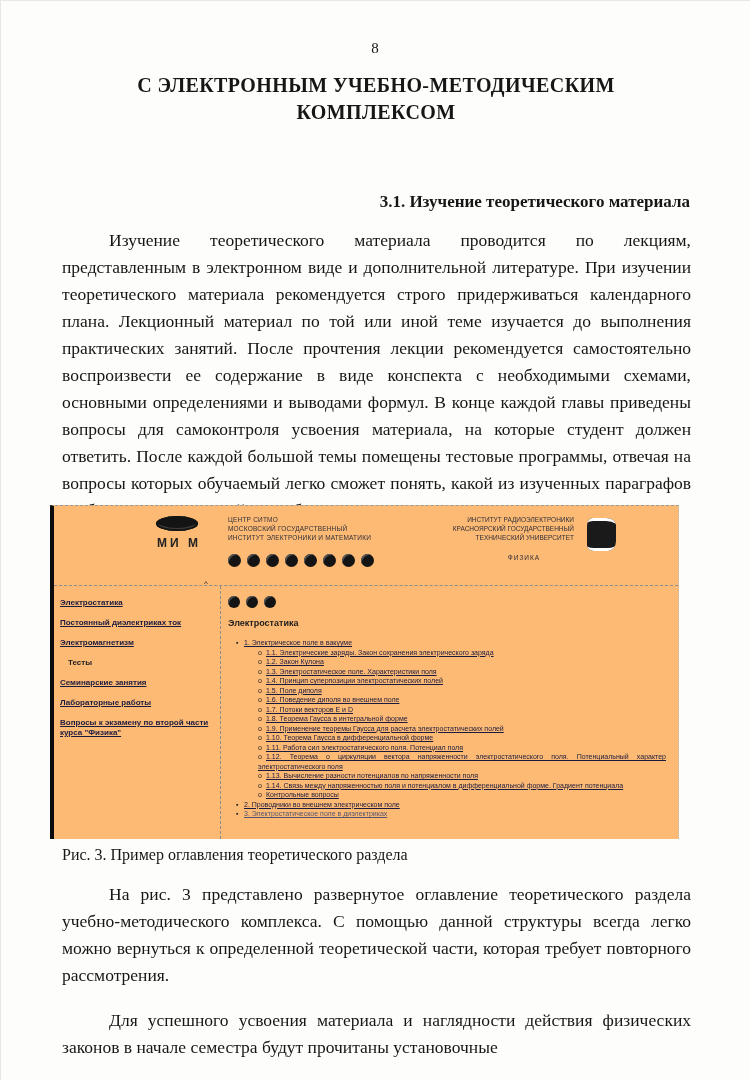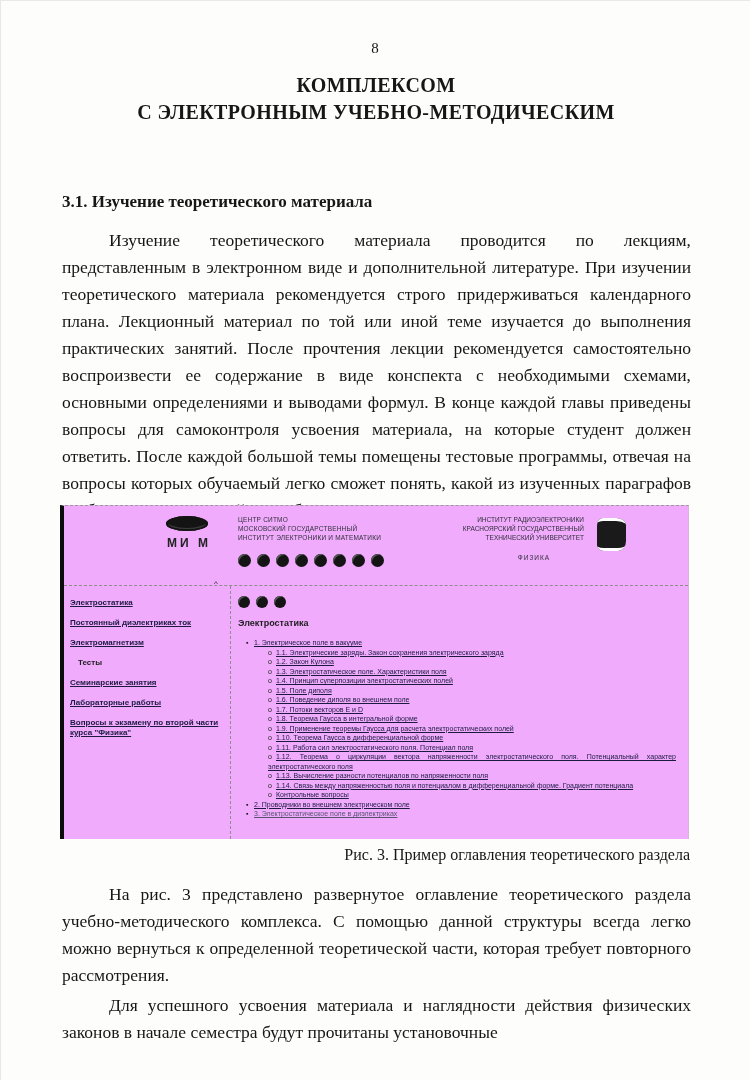--- a/index.html
+++ b/index.html
@@ -6,36 +6,36 @@
   body{
     width:750px;height:1080px;position:relative;
     background:#fdfdfb;color:#161616;
     font-family:"Liberation Serif", serif;
     overflow:hidden;
   }
   .page-edge{position:absolute;left:0;top:0;width:749px;height:1079px;border:1px solid #e8e8e4;}
   .pageno{position:absolute;top:40px;left:0;width:750px;text-align:center;font-size:15px;}
   .chapter{position:absolute;top:72px;left:62px;width:628px;text-align:center;
     font-weight:bold;font-size:20px;line-height:27px;letter-spacing:.4px;}
-  .section{position:absolute;top:192px;left:62px;width:628px;text-align:left;
+  .section{position:absolute;top:192px;left:62px;width:628px;text-align:right;
     font-weight:bold;font-size:17px;}
   .bodytext{position:absolute;left:62px;width:629px;font-size:17.5px;line-height:27px;
     text-align:justify;}
   .bodytext p{margin:0;text-indent:47px;}
   #para1{top:227px;}
   #lower{top:881px;}
-  #lower p + p{margin-top:3px;}
+  #lower p + p{margin-top:18px;}
 
   
   .shot{
-    position:absolute;left:60px;top:505px;width:624px;height:333px;
+    position:absolute;left:50px;top:505px;width:624px;height:333px;
     border-left:4px solid #0c0c0c;
     border-top:1px dashed #9a9a96;
     border-right:1px dotted #bcbcb8;
-    background:#f0abfc;overflow:hidden;
+    background:#fdba74;overflow:hidden;
     font-family:"Liberation Sans", sans-serif;color:#1d1d1d;
   }
   .shot .hdr{position:absolute;left:0;top:0;width:100%;height:79px;}
   .mim{position:absolute;left:102px;top:10px;width:46px;text-align:center;}
   .mim .oval{width:42px;height:15px;background:#141414;border-radius:50%;
     box-shadow:inset 0 0 0 2px #141414, inset 0 -3px 0 #3c3c3c;}
   .mim .mimtxt{font-size:12px;font-weight:bold;letter-spacing:3px;margin-top:5px;color:#222;}
   .orgL{position:absolute;left:174px;top:9px;width:225px;font-size:6.5px;line-height:9px;
     letter-spacing:.2px;color:#30303a;}
   .orgR{position:absolute;left:360px;top:9px;width:160px;font-size:6.5px;line-height:9px;
@@ -62,32 +62,32 @@
   .content{position:absolute;left:174px;top:86px;width:444px;}
   .ciconrow .cicon{width:12px;height:12px;}
   .ctitle{font-size:9px;font-weight:bold;margin:8px 0 10px 0;color:#1d1d1d;}
   .toc{font-size:7px;line-height:9.5px;color:#1b1b40;}
   .toc .l1{margin-left:8px;}
   .toc .l2{margin-left:30px;max-width:408px;text-align:justify;}
   .toc .mk{display:inline-block;width:8px;color:#222;text-decoration:none;}
   .toc a{color:#1b1b40;text-decoration:underline;cursor:pointer;}
   .toc .faint a{color:#55556f;}
 
-  .caption{position:absolute;top:846px;left:62px;width:628px;text-align:right;font-size:16px;}
+  .caption{position:absolute;top:846px;left:62px;width:628px;text-align:left;font-size:16px;}
 </style>
 </head>
 <body>
 
 <div class="page-edge"></div>
 
 <div class="pageno">8</div>
 
 <div class="chapter">
+  <div>С ЭЛЕКТРОННЫМ УЧЕБНО-МЕТОДИЧЕСКИМ</div>
   <div>КОМПЛЕКСОМ</div>
-  <div>С ЭЛЕКТРОННЫМ УЧЕБНО-МЕТОДИЧЕСКИМ</div>
 </div>
 
 <div class="section">3.1. Изучение теоретического материала</div>
 
 <div class="bodytext" id="para1">
   <p>Изучение теоретического материала проводится по лекциям, представленным в электронном виде и дополнительной литературе. При изучении теоретического материала рекомендуется строго придерживаться календарного плана. Лекционный материал по той или иной теме изучается до выполнения практических занятий. После прочтения лекции рекомендуется самостоятельно воспроизвести ее содержание в виде конспекта с необходимыми схемами, основными определениями и выводами формул. В конце каждой главы приведены вопросы для самоконтроля усвоения материала, на которые студент должен ответить. После каждой большой темы помещены тестовые программы, отвечая на вопросы которых обучаемый легко сможет понять, какой из изученных параграфов требует дополнительной проработки.</p>
 </div>
 
 <div class="shot">
 

